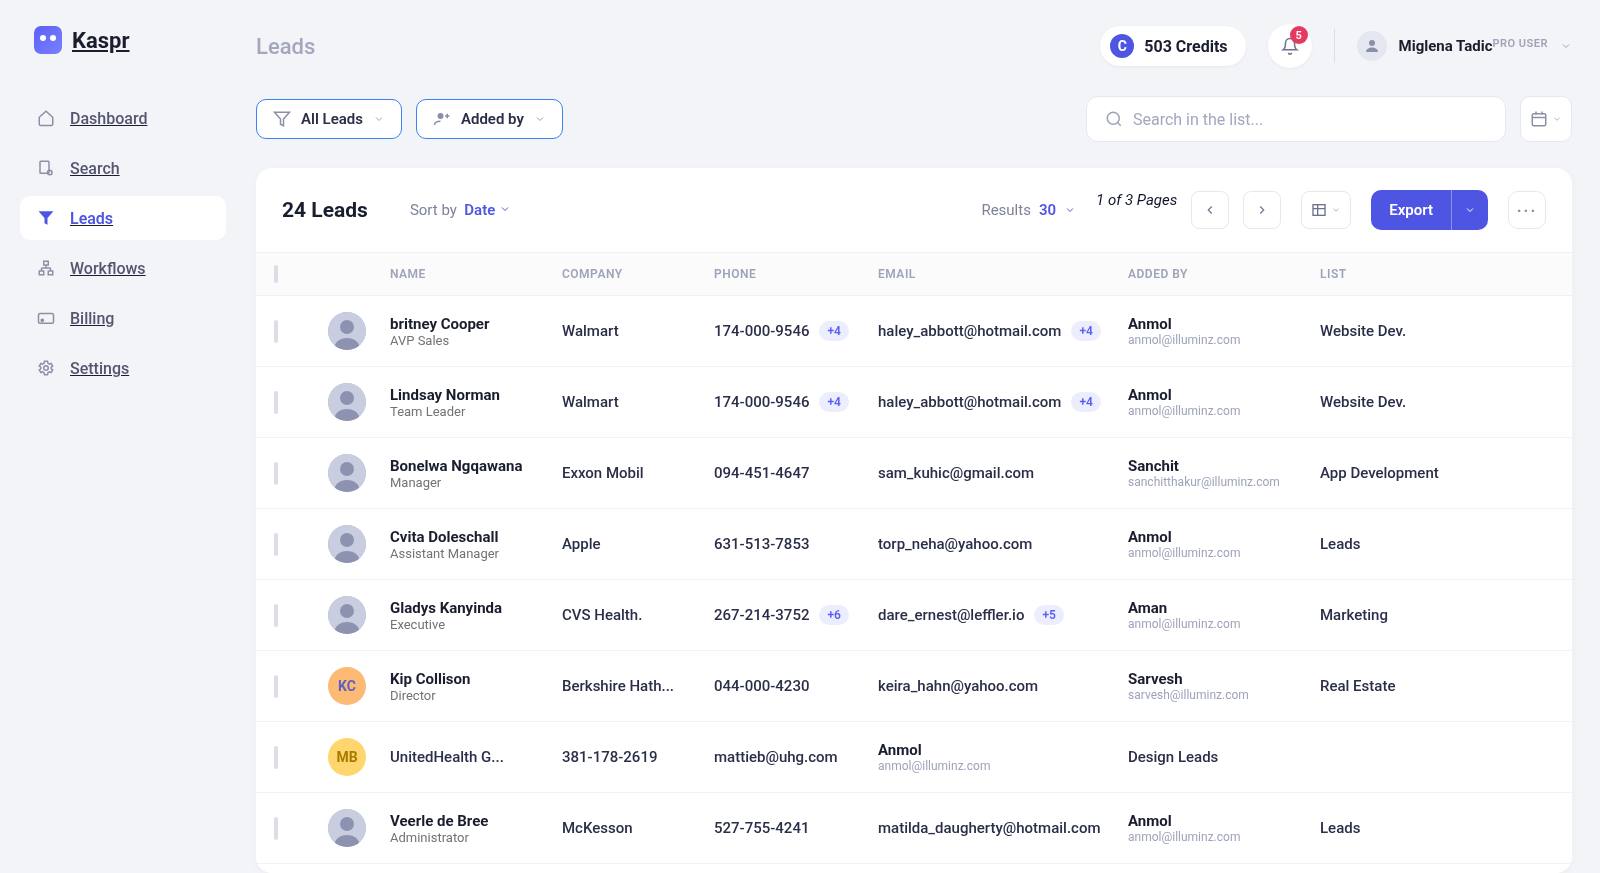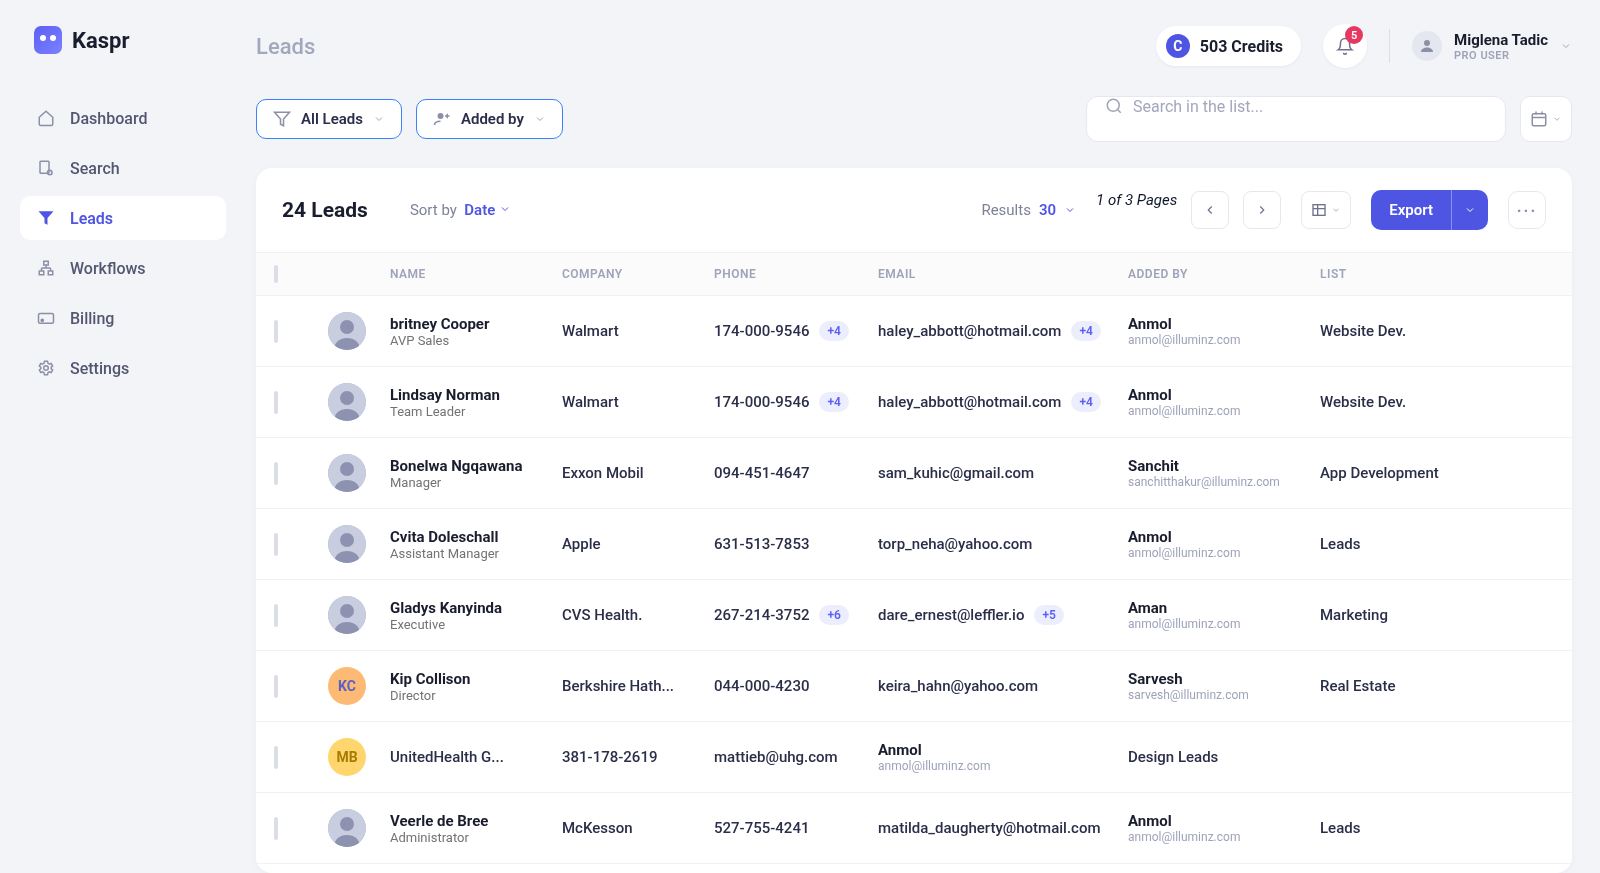--- a/index.html
+++ b/index.html
@@ -1,18 +1,18 @@
 <!DOCTYPE html>
 <html><head>
 <meta charset="utf-8">
 <style>
 * { margin:0; padding:0; box-sizing:border-box; font-family:-apple-system,BlinkMacSystemFont,"Segoe UI",Roboto,sans-serif; }
 body { background:#f3f4f7; width:1600px; height:873px; overflow:hidden; color:#1a1d2e; }
 .app { display:flex; height:100%; }
-.sidebar { width:240px; padding:26px 14px 4px 20px; flex-shrink:0; }
+.sidebar { width:240px; padding:26px 14px 4px 20px; flex-shrink:0;text-decoration:underline; }
 .logo { display:flex; align-items:center; gap:10px; margin-bottom:42px; margin-left:14px; }
 .logo-mark { width:28px; height:28px; background:linear-gradient(135deg,#5b5ff5,#7a82ff); border-radius:7px; position:relative; }
 .logo-mark::before, .logo-mark::after { content:""; position:absolute; width:6px; height:6px; background:#fff; border-radius:50%; top:9px; }
 .logo-mark::before { left:6px; }
 .logo-mark::after { right:6px; }
 .logo-text { font-size:22px; font-weight:700; color:#1a1d2e; }
 .nav { display:flex; flex-direction:column; gap:6px; }
 .nav-item { display:flex; align-items:center; gap:14px; padding:12px 16px; border-radius:10px; font-size:16px; color:#535671; cursor:pointer; font-weight:500; }
 .nav-item.active { background:#fff; color:#4f55e3; font-weight:600; }
 .nav-item.active .nav-icon { color:#4f55e3; }
@@ -21,28 +21,28 @@
 .topbar { display:flex; align-items:center; justify-content:space-between; margin-bottom:28px; }
 .page-title { font-size:22px; font-weight:500; color:#a2a7bd; }
 .topbar-right { display:flex; align-items:center; gap:22px; }
 .credits { background:#fff; border-radius:22px; padding:8px 18px 8px 10px; display:flex; align-items:center; gap:10px; font-weight:700; font-size:16px; box-shadow:0 1px 3px rgba(0,0,0,.05); }
 .c-badge { width:24px; height:24px; border-radius:50%; background:#4f55e3; color:#fff; display:flex; align-items:center; justify-content:center; font-size:14px; font-weight:700; }
 .bell { width:44px; height:44px; border-radius:50%; background:#fff; display:flex; align-items:center; justify-content:center; position:relative; color:#6d718d; box-shadow:0 1px 3px rgba(0,0,0,.05); }
 .bell-badge { position:absolute; top:2px; right:4px; width:18px; height:18px; background:#e53961; color:#fff; border-radius:50%; font-size:11px; display:flex; align-items:center; justify-content:center; font-weight:600; }
 .divider-v { width:1px; height:34px; background:#dcdee7; }
 .user { display:flex; align-items:center; gap:12px; }
 .user-avatar { width:30px; height:30px; border-radius:50%; background:#e4e7f0; display:flex; align-items:center; justify-content:center; color:#8c90a7; }
-.user-info { display:flex; flex-direction:column; }
+.user-info { display:flex; flex-direction:row; }
 .user-name { font-weight:700; font-size:15px; }
 .user-role { font-size:11px; color:#9ea3b9; letter-spacing:.5px; font-weight:600; }
 .filters { display:flex; align-items:center; justify-content:space-between; margin-bottom:26px; }
 .filters-left { display:flex; gap:14px; }
 .pill { background:#fff; border:1px solid #3b82f6; border-radius:10px; padding:10px 16px; display:flex; align-items:center; gap:10px; font-weight:600; font-size:15px; color:#2a2e48; cursor:pointer; }
 .filters-right { display:flex; gap:14px; }
-.search { background:#fff; border:1px solid #e5e8f1; border-radius:12px; display:flex; align-items:flex-start; gap:10px; padding:0 18px; width:420px; height:46px; }
+.search { background:#fff; border:1px solid #e5e8f1; border-radius:12px; display:flex; align-items:center; gap:10px; padding:0 18px; width:420px; height:46px; }
 .search input { border:none; outline:none; flex:1; font-size:16px; color:#6d718d; background:transparent; }
 .search input::placeholder { color:#a2a7bd; }
 .cal-btn { background:#fff; border:1px solid #e5e8f1; border-radius:10px; width:52px; height:46px; display:flex; align-items:center; justify-content:center; gap:4px; color:#8c90a7; cursor:pointer; }
 .card { background:#fff; border-radius:16px; flex:1; overflow:hidden; display:flex; flex-direction:column; box-shadow:0 2px 8px rgba(0,0,0,.03); }
 .card-head { display:flex; align-items:center; padding:22px 26px; gap:42px; }
 .count { font-size:21px; font-weight:700; }
 .sort { font-size:15px; color:#7e8299; }
 .sort a { color:#4f55e3; font-weight:600; }
 .card-head-right { margin-left:auto; display:flex; align-items:center; gap:20px; }
 .results { font-size:15px; color:#7e8299; display:flex; align-items:center; gap:8px; }

